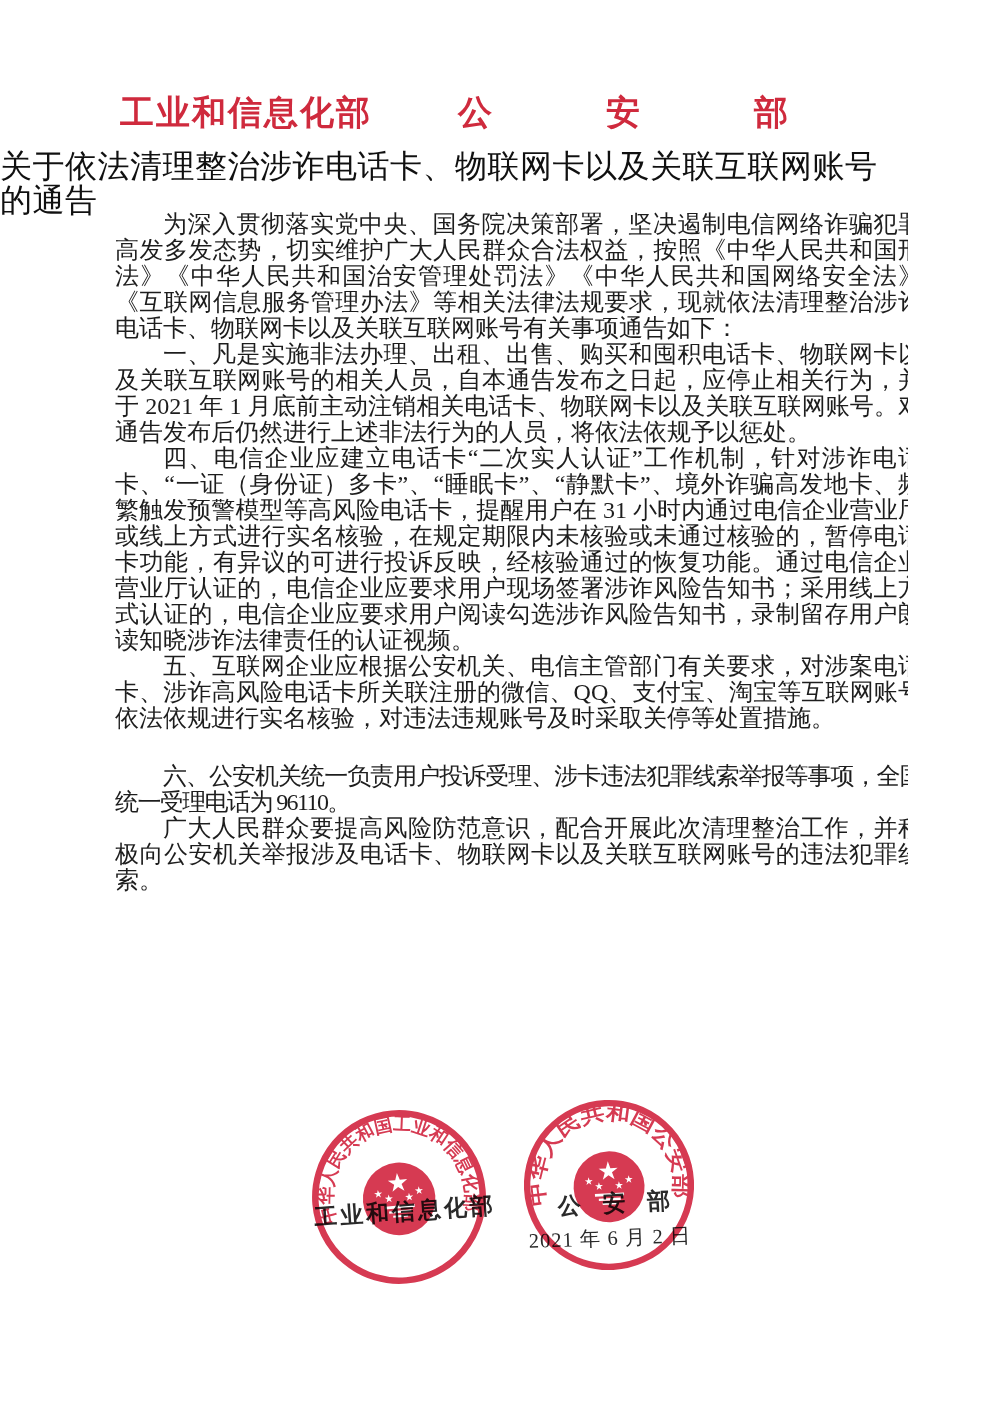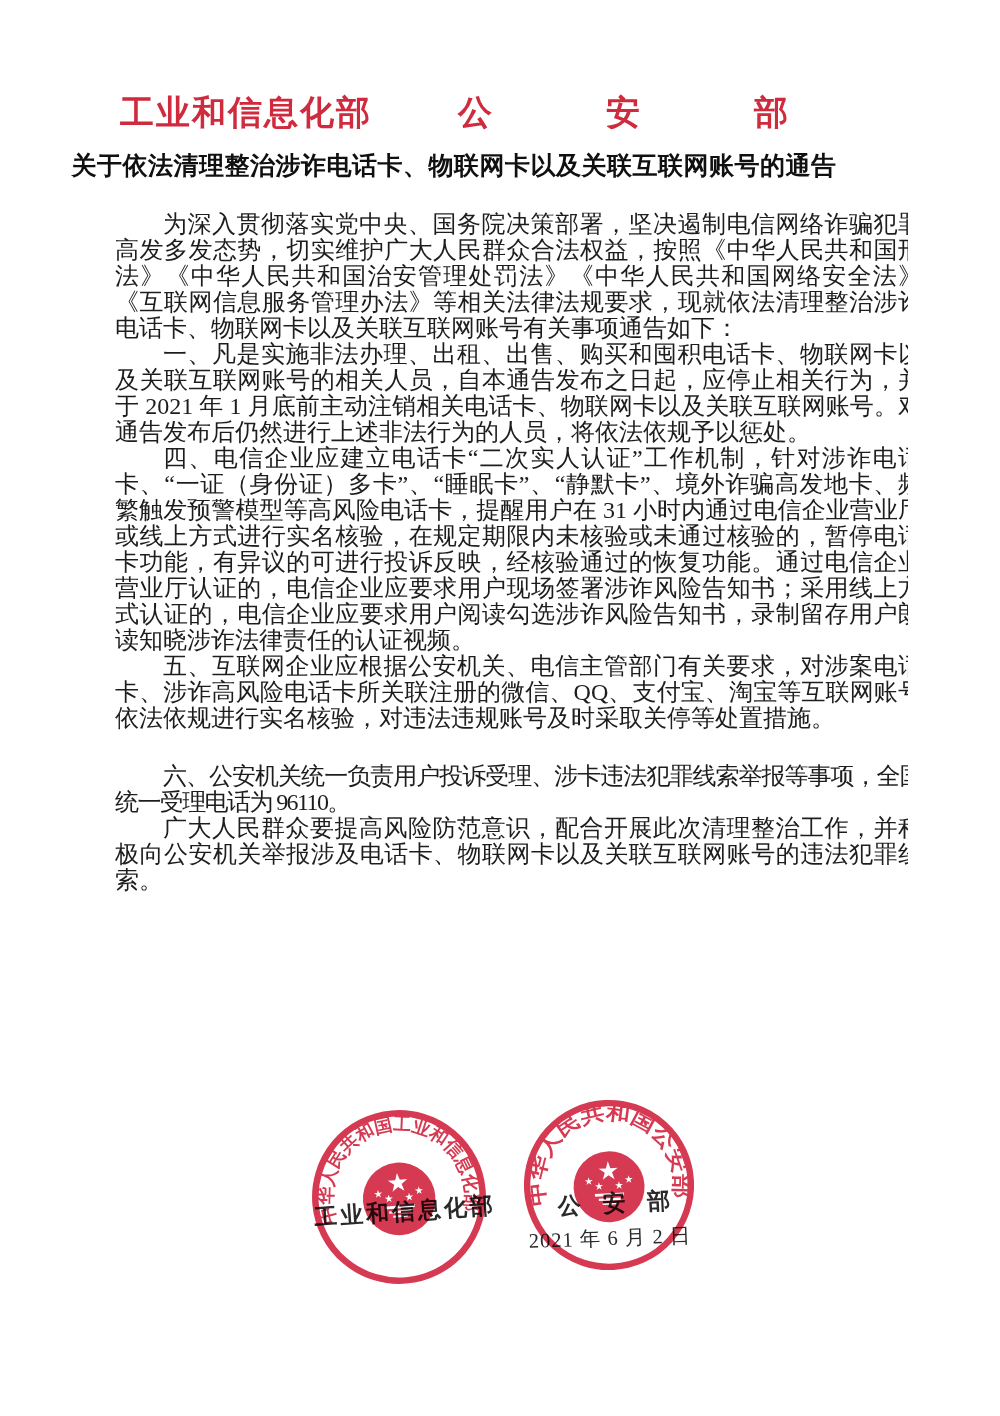--- a/index.html
+++ b/index.html
@@ -18,22 +18,22 @@
   }
   .orgs {
     position: absolute; top: 93px; left: 0; right: 0;
     display: flex; justify-content: center; align-items: baseline; gap: 86px;
     color: #cf2a3d; font-weight: bold; font-size: 34px; line-height: 40px;
     letter-spacing: 2px;
   }
   .org-right { letter-spacing: 1.55em; margin-right: -1.55em; }
   .doc-title {
     position: absolute; top: 149px; left: 0; right: 0;
-    text-align: center;
-    font-size: 25px; font-weight: bold; color: #101010;
+    text-align: left;
+    font-size: 32px; font-weight: normal; color: #101010;
     letter-spacing: 0.5px; line-height: 34px;
   }
   .body-text {
     position: absolute; top: 211px; left: 115px; width: 807px;
     font-size: 24px; line-height: 26px;
     text-align: justify;
   }
   .body-text p { margin: 0; text-indent: 2em; }
   .body-text p.tight { letter-spacing: -1.6px; margin-top: 32px; }
   .seal {

